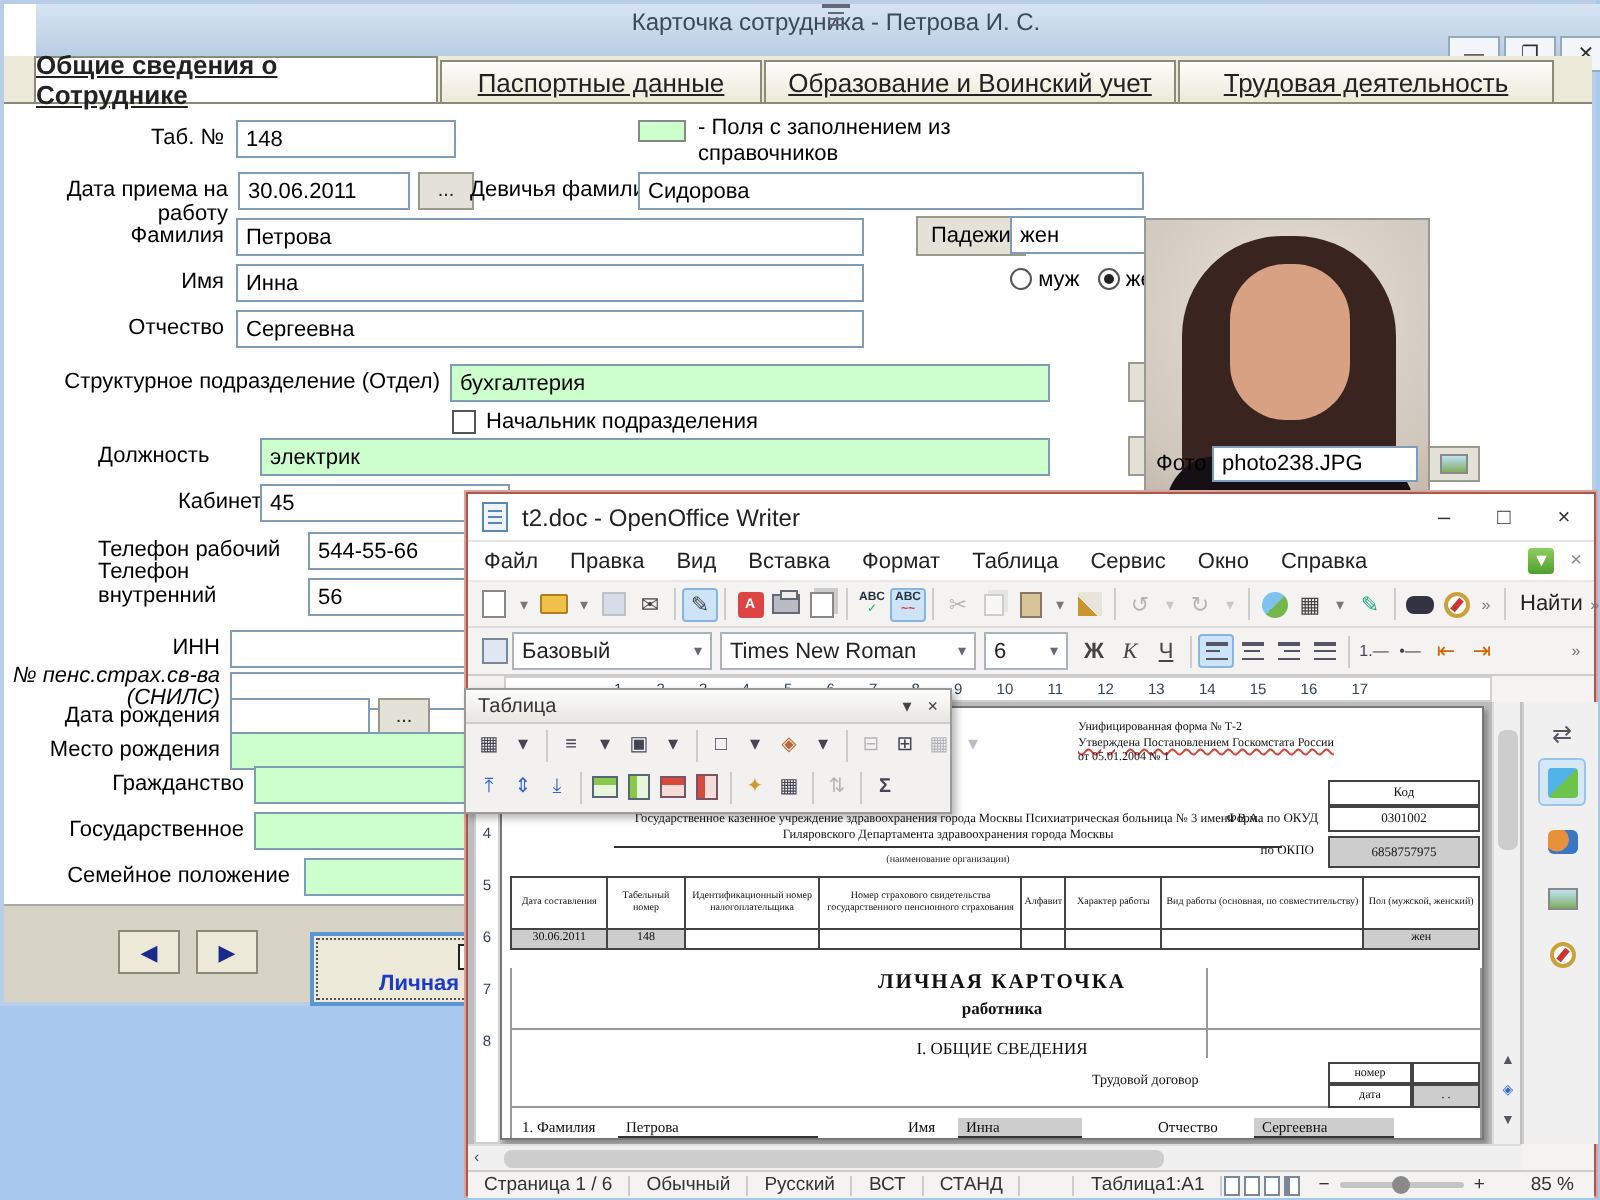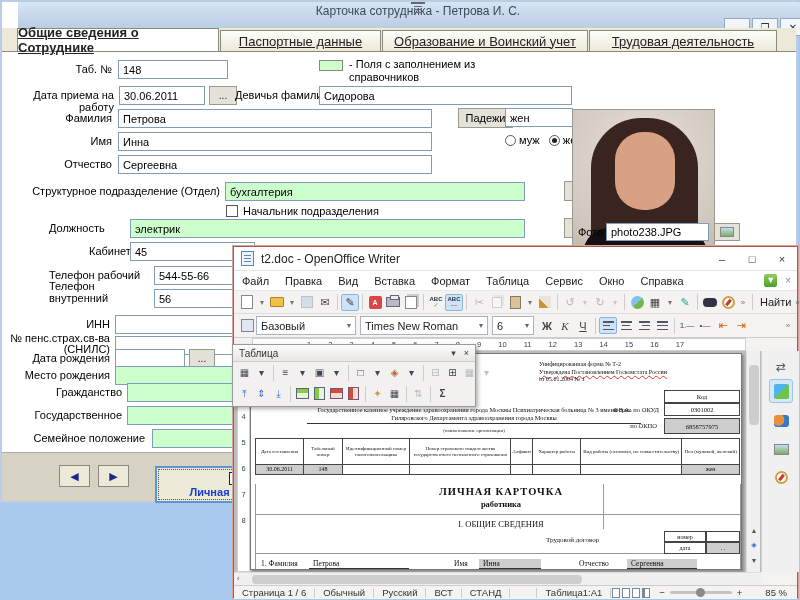--- a/index.html
+++ b/index.html
@@ -23,21 +23,21 @@
   .tabstrip { position:absolute; left:0; top:26px; width:100%; height:23px; background:#ece9d8; }
   .tab { position:absolute; top:2px; height:21px; background:linear-gradient(#fdfdfb,#ece9d8);
           border:1px solid #8a8a7a; border-bottom:none; font-size:13px; color:#222;
           display:flex; align-items:center; justify-content:center;text-decoration:underline; }
   .tab.active { top:0; height:23px; background:#fff; font-weight:bold; z-index:2; }
   .formarea { position:absolute; left:0; top:49px; width:794px; height:400px; background:#fff;
           border-top:1px solid #8a8a7a; }
 
   .lbl { position:absolute; font-size:11px; color:#000; }
   .lbl.r { text-align:right; }
-  .lbl.two { white-space:pre-line; line-height:11px; }
+  .lbl.two { white-space:pre-line; line-height:11px;font-style:italic; }
   .inp { position:absolute; height:19px; border:1px solid #7f9db9; background:#fff; font-size:11px;
           font-family:"Liberation Sans","DejaVu Sans",sans-serif; padding:1px 4px; color:#000; }
   .inp.green { background:#ccffcc; }
   .sbtn { position:absolute; background:#e3e1d8; border:1px solid #9a9a8a; font-size:10px;
           color:#222; display:flex; align-items:center; justify-content:center; cursor:default; }
   .padbtn { position:absolute; width:55px; height:20px; background:#e3e1d8; border:1px solid #9a9a8a;
           font-size:11px; display:flex; align-items:center; justify-content:center;margin-left:34px; }
   .legend-swatch { position:absolute; left:317px; top:57px; width:24px; height:11px; background:#ccffcc;
           border:1px solid #888; }
   .legend-txt { position:absolute; left:347px; top:55px; width:170px; font-size:11px; line-height:13px; }

